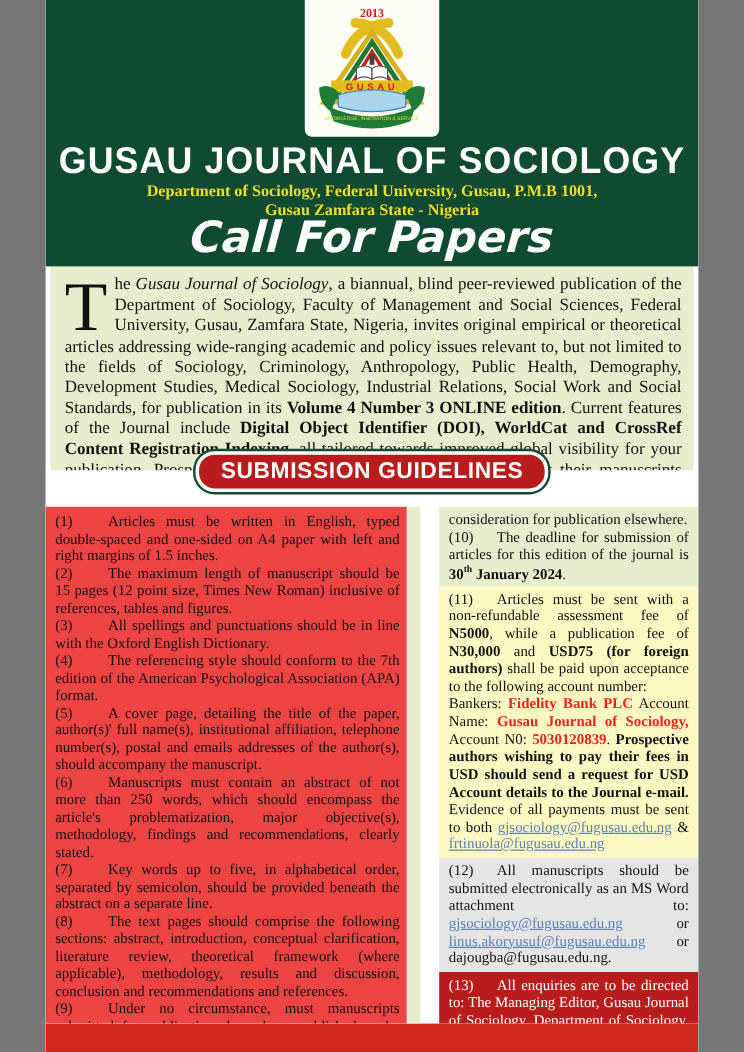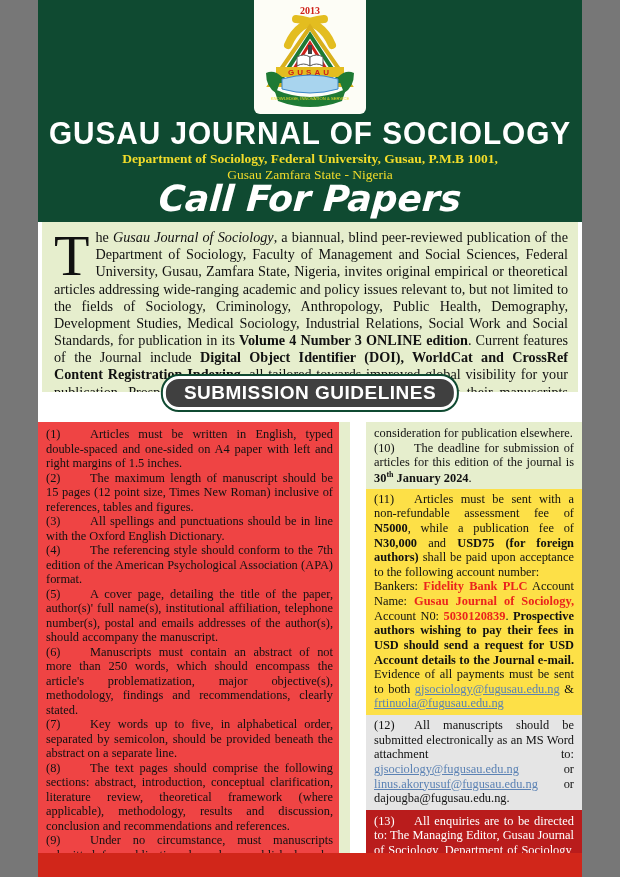--- a/index.html
+++ b/index.html
@@ -18,21 +18,21 @@
     width:112px; height:114px; background:#fdfdf6; border-radius:0 0 6px 6px;
     display:flex; align-items:center; justify-content:center;
   }
   .jtitle {
     position:absolute; top:116px; width:100%;
     font-family:"Liberation Sans", sans-serif; font-weight:700;
     font-size:31px; color:#ffffff; letter-spacing:1px;
     transform:scaleX(0.96); white-space:nowrap;
   }
   .sub1 { position:absolute; top:151px; width:100%; color:#f2dc2a; font-weight:700; font-size:13.5px; }
-  .sub2 { position:absolute; top:167px; width:100%; color:#f2dc2a; font-weight:400; font-size:13.5px; }
+  .sub2 { position:absolute; top:167px; width:100%; color:#f2dc2a; font-weight:700; font-size:13.5px; }
   .cfp {
     position:absolute; top:178px; width:100%; color:#ffffff;
     font-family:"DejaVu Sans", sans-serif; font-style:italic; font-weight:700;
     font-size:36px; transform:skewX(-4deg);
   }
   
   .intro {
     margin:0 4px; background:#e6eecd; height:170px; overflow:hidden;
     padding:7px 10px 0 12px; font-size:14.2px; line-height:1.21;
     text-align:justify; color:#111;
@@ -40,41 +40,41 @@
   .dropcap {
     float:left; font-size:58px; line-height:0.8; padding:4px 6px 0 0;
     font-family:"Liberation Serif", serif; color:#111;
   }
   .it { font-style:italic; }
   .bd { font-weight:700; }
   
   .band { height:30px; background:#ffffff; position:relative; }
   .pill {
     position:absolute; left:50%; top:-16px; transform:translateX(-50%);
-    background:#404040; color:#fff; border:3px solid #fff; border-radius:16px;
+    background:#b91c1c; color:#fff; border:3px solid #fff; border-radius:16px;
     box-shadow:0 0 0 2px #0f4a31;
     font-family:"Liberation Sans", sans-serif; font-weight:700; font-size:19px;
     letter-spacing:0.5px; padding:3px 18px; white-space:nowrap;
   }
   
   .cols { display:flex; height:431px; overflow:hidden; align-items:stretch; }
   .col-left {
     width:301px; background:#ef4444; padding:5px 6px 0 8px;
     font-size:12.4px; line-height:1.17; text-align:justify; color:#111;
   }
   .gutter { width:11px; background:#e6eecd; }
   .col-right {
     flex:1; display:flex; flex-direction:column;
     font-size:12.4px; line-height:1.18; text-align:justify; color:#111;margin-left:16px;
   }
   .col-left p, .col-right p { margin:0; }
   .gnum { display:inline-block; min-width:44px; }
   .gnum10 { display:inline-block; min-width:40px; }
   .blockA { background:#e6eecd; padding:4px 8px 3px 8px; }
-  .blockB { background:#fde047; padding:3px 8px 4px 8px; }
+  .blockB { background:#fef9c3; padding:3px 8px 4px 8px; }
   .blockC { background:#e5e5e5; padding:3px 8px 4px 8px; }
   .blockD { background:#b91c1c; color:#fff; padding:4px 8px; flex:1; }
   .red { color:#ea241c; font-weight:700; }
   .lnk { color:#5b82b4; text-decoration:underline; cursor:pointer; }
   .lnk-w { color:#bcd6ee; text-decoration:underline; cursor:pointer; }
   sup { font-size:8px; font-weight:700; }
   
   .redbar { height:24px; background:#d1261a; }
 </style>
 </head>

